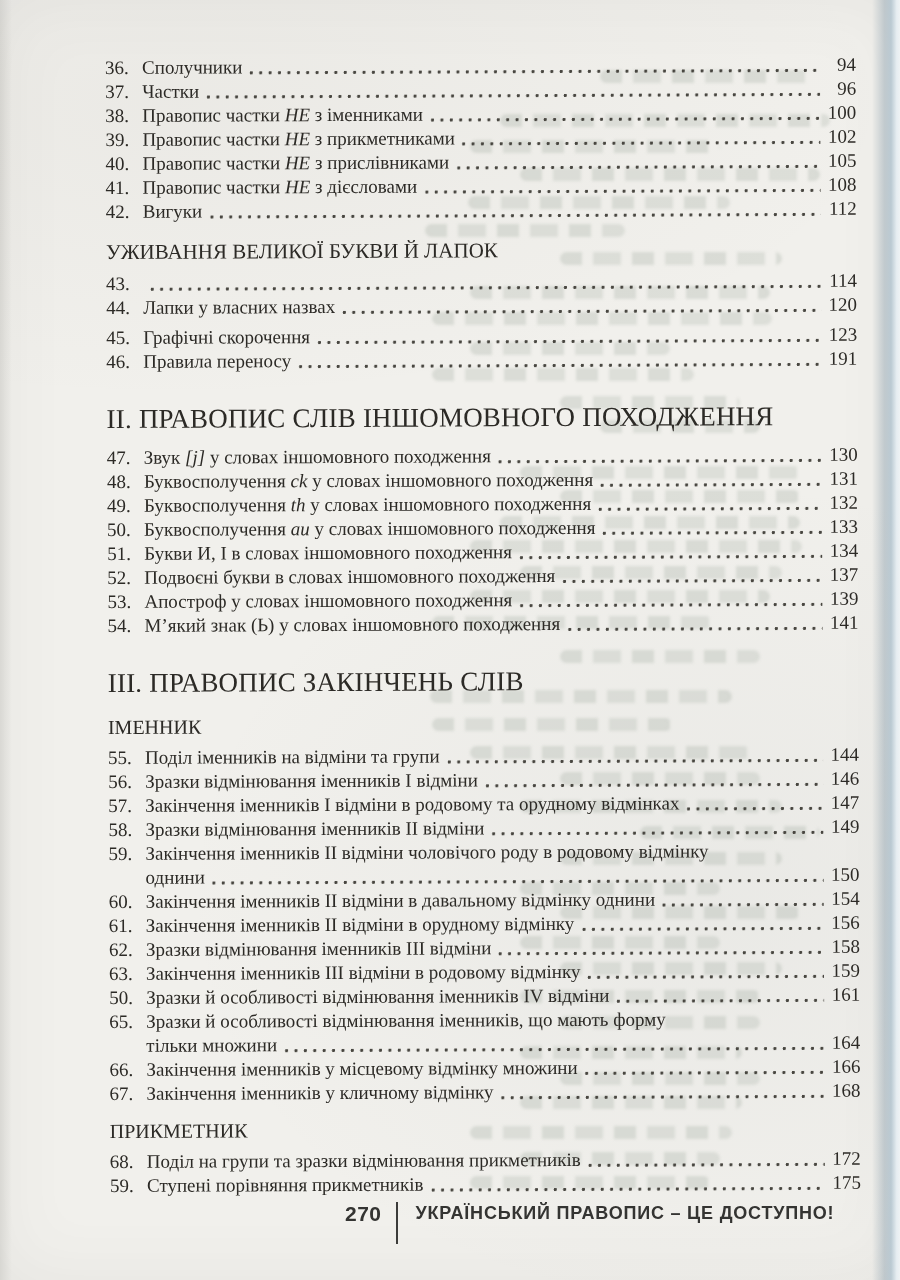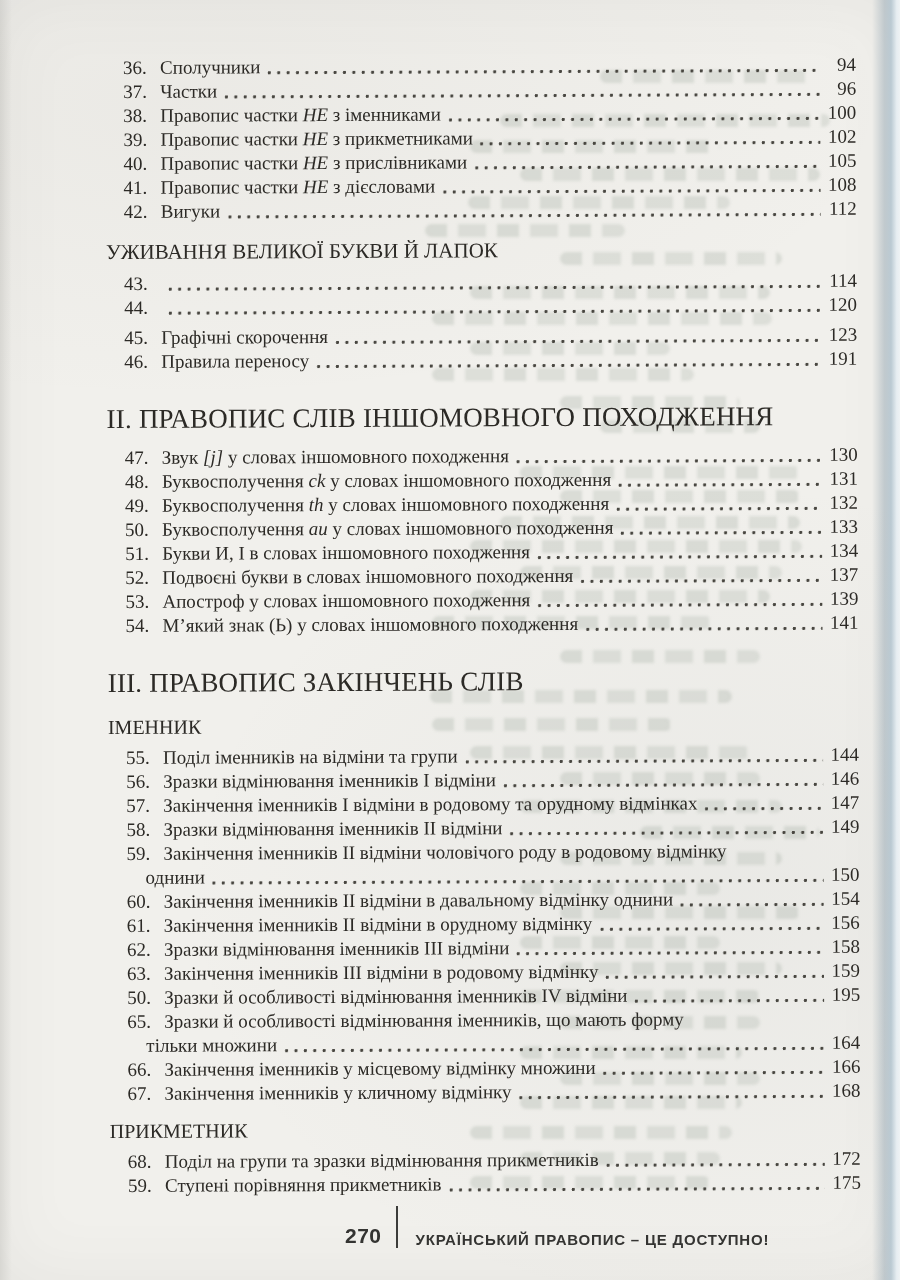--- a/index.html
+++ b/index.html
@@ -30,46 +30,46 @@
       rgba(146,158,146,.42) 33px 61px, rgba(146,158,146,0) 61px 72px);
   }
   .content{
     position:absolute;left:105px;top:56px;width:751px;
     transform:rotate(-0.25deg);transform-origin:0 0;
   }
   .row{
     display:flex;align-items:baseline;
     font-size:19px;line-height:24px;white-space:nowrap;
   }
-  .num{flex:0 0 37px;margin-left:18px;}
+  .num{flex:0 0 37px;}
   .ind{flex:0 0 37px;}
   .ttl{flex:0 1 auto;}
   .ttl i{font-style:italic;}
   .leader{
     flex:1 1 12px;min-width:12px;height:5px;align-self:flex-end;
     margin:0 2px 4px 7px;
     background-image:radial-gradient(circle at 2.2px 2.4px, #484640 1.35px, rgba(0,0,0,0) 1.9px);
     background-size:9.4px 5px;background-repeat:repeat-x;
   }
   .pg{flex:0 0 auto;min-width:34px;text-align:right;}
   .blk + .blk{margin-top:6px;}
   .hd{white-space:nowrap;}
   .h1{font-size:27px;line-height:38px;margin-top:26px;margin-bottom:8px;font-weight:500;letter-spacing:.2px;}
   .h2{font-size:21px;line-height:28px;margin-top:14px;margin-bottom:6px;font-weight:500;}
   .h3{font-size:20px;line-height:26px;margin-top:12px;margin-bottom:4px;font-weight:500;}
   .h3 + .blk{margin-top:6px;}
   
   .footer{
     position:absolute;left:345px;top:1202px;height:46px;
-    display:flex;align-items:flex-end;
+    display:flex;align-items:flex-start;
     font-family:"Liberation Sans", sans-serif;color:#343432;
   }
   .footer .pnum{font-size:21px;font-weight:700;letter-spacing:.5px;}
   .footer .sep{width:2px;height:42px;background:#3c3c3a;margin:0 18px 0 14px;}
-  .footer .btitle{font-size:15px;font-weight:700;letter-spacing:.8px;padding-top:1px;}
+  .footer .btitle{font-size:18px;font-weight:700;letter-spacing:.8px;padding-top:1px;}
 </style>
 </head>
 <body>
 
 <div class="page">
   <div id="ghost-layer">
       <div class="ghost" style="left: 600px; top: 70px; width: 215px;"></div>
       <div class="ghost" style="left: 500px; top: 114px; width: 330px;"></div>
       <div class="ghost" style="left: 470px; top: 140px; width: 250px;"></div>
       <div class="ghost" style="left: 520px; top: 168px; width: 300px;"></div>
@@ -157,20 +157,21 @@
       </div>
       <div class="hd h2">УЖИВАННЯ ВЕЛИКОЇ БУКВИ Й ЛАПОК</div>
       <div class="blk">
         <div class="row">
           <span class="num">43.</span>
           <span class="leader"></span>
           <span class="pg">114</span>
         </div>
         <div class="row">
           <span class="num">44.</span>
+          <span class="ttl"><span>Лапки у власних назвах</span></span>
           <span class="leader"></span>
           <span class="pg">120</span>
         </div>
       </div>
       <div class="blk">
         <div class="row">
           <span class="num">45.</span>
           <span class="ttl"><span>Графічні скорочення</span></span>
           <span class="leader"></span>
           <span class="pg">123</span>
@@ -291,21 +292,21 @@
         <div class="row">
           <span class="num">63.</span>
           <span class="ttl"><span>Закінчення іменників ІІІ відміни в родовому відмінку</span></span>
           <span class="leader"></span>
           <span class="pg">159</span>
         </div>
         <div class="row">
           <span class="num">50.</span>
           <span class="ttl"><span>Зразки й особливості відмінювання іменників IV відміни</span></span>
           <span class="leader"></span>
-          <span class="pg">195</span>
+          <span class="pg">161</span>
         </div>
         <div class="row">
           <span class="num">65.</span>
           <span class="ttl"><span>Зразки й особливості відмінювання іменників, що мають форму</span></span>
         </div>
         <div class="row">
           <span class="ind"></span>
           <span class="ttl">тільки множини</span>
           <span class="leader"></span>
           <span class="pg">164</span>

